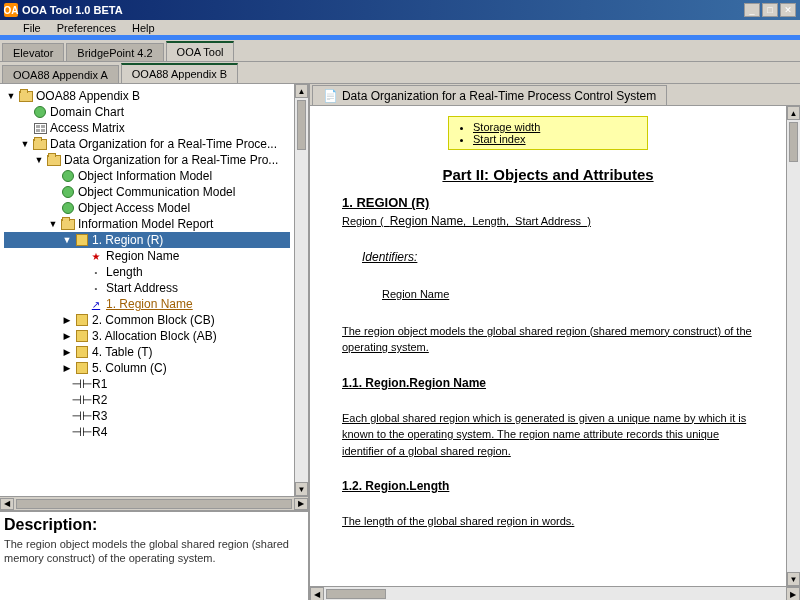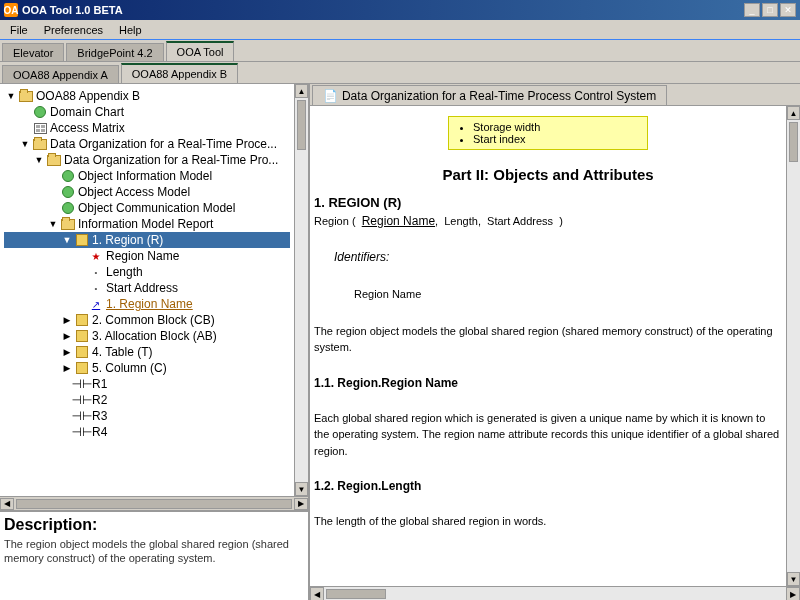--- a/index.html
+++ b/index.html
@@ -20,22 +20,22 @@
     .title-bar-text { font-size: 11px; font-weight: bold; }
     .title-bar-buttons { display: flex; gap: 2px; }
     .tb-btn { width: 16px; height: 14px; background: #d4d0c8; border: 1px solid #999; font-size: 9px; display: flex; align-items: center; justify-content: center; cursor: pointer; }
 
     
     .menu-bar {
       background: #d4d0c8;
       height: 20px;
       display: flex;
       align-items: center;
-      border-bottom: 1px solid #3b82f6;
-      padding: 0 2px;
+      border-bottom: 5px solid #3b82f6;
+      padding: 0 15px;
     }
     .menu-item { padding: 2px 8px; cursor: pointer; font-size: 11px; }
 
     
     .tabs-row1, .tabs-row2 {
       background: #d4d0c8;
       display: flex;
       align-items: flex-end;
       height: 22px;
       border-bottom: 1px solid #999;
@@ -142,23 +142,24 @@
       font-size: 11px;
       height: 20px;
       display: flex;
       align-items: center;
       gap: 4px;
     }
     .doc-area {
       flex: 1;
       overflow-y: auto;
       overflow-x: hidden;
-      padding: 10px 4px;
+      padding: 10px 32px;
       background: white;
       position: relative;
+      text-decoration: underline;
     }
 
     
     .right-scrollbar { width: 14px; background: #d4d0c8; border-left: 1px solid #999; display: flex; flex-direction: column; }
     .scroll-btn { height: 14px; background: #d4d0c8; border: 1px solid #999; display: flex; align-items: center; justify-content: center; cursor: pointer; font-size: 8px; }
     .scroll-track { flex: 1; background: #e8e8e8; }
     .scroll-thumb { height: 40px; background: #b8b4ac; border: 1px solid #999; margin: 2px; }
 
     .right-content-row {
       display: flex;
@@ -294,30 +295,30 @@
             </span>
           <span>Object Information Model</span>
         </div>
 
         <div class="tree-item">
           <span class="indent" style="width:42px;"></span>
           <span class="expander"></span>
           <span class="item-icon">
               <div class="icon-green-circle"></div>
             </span>
+          <span>Object Communication Model</span>
+        </div>
+
+        <div class="tree-item">
+          <span class="indent" style="width:42px;"></span>
+          <span class="expander"></span>
+          <span class="item-icon">
+              <div class="icon-green-circle"></div>
+            </span>
           <span>Object Access Model</span>
-        </div>
-
-        <div class="tree-item">
-          <span class="indent" style="width:42px;"></span>
-          <span class="expander"></span>
-          <span class="item-icon">
-              <div class="icon-green-circle"></div>
-            </span>
-          <span>Object Communication Model</span>
         </div>
 
         <div class="tree-item">
           <span class="indent" style="width:42px;"></span>
           <span class="expander">▼</span>
           <span class="item-icon">
               <div class="icon-folder"></div>
             </span>
           <span>Information Model Report</span>
         </div>

